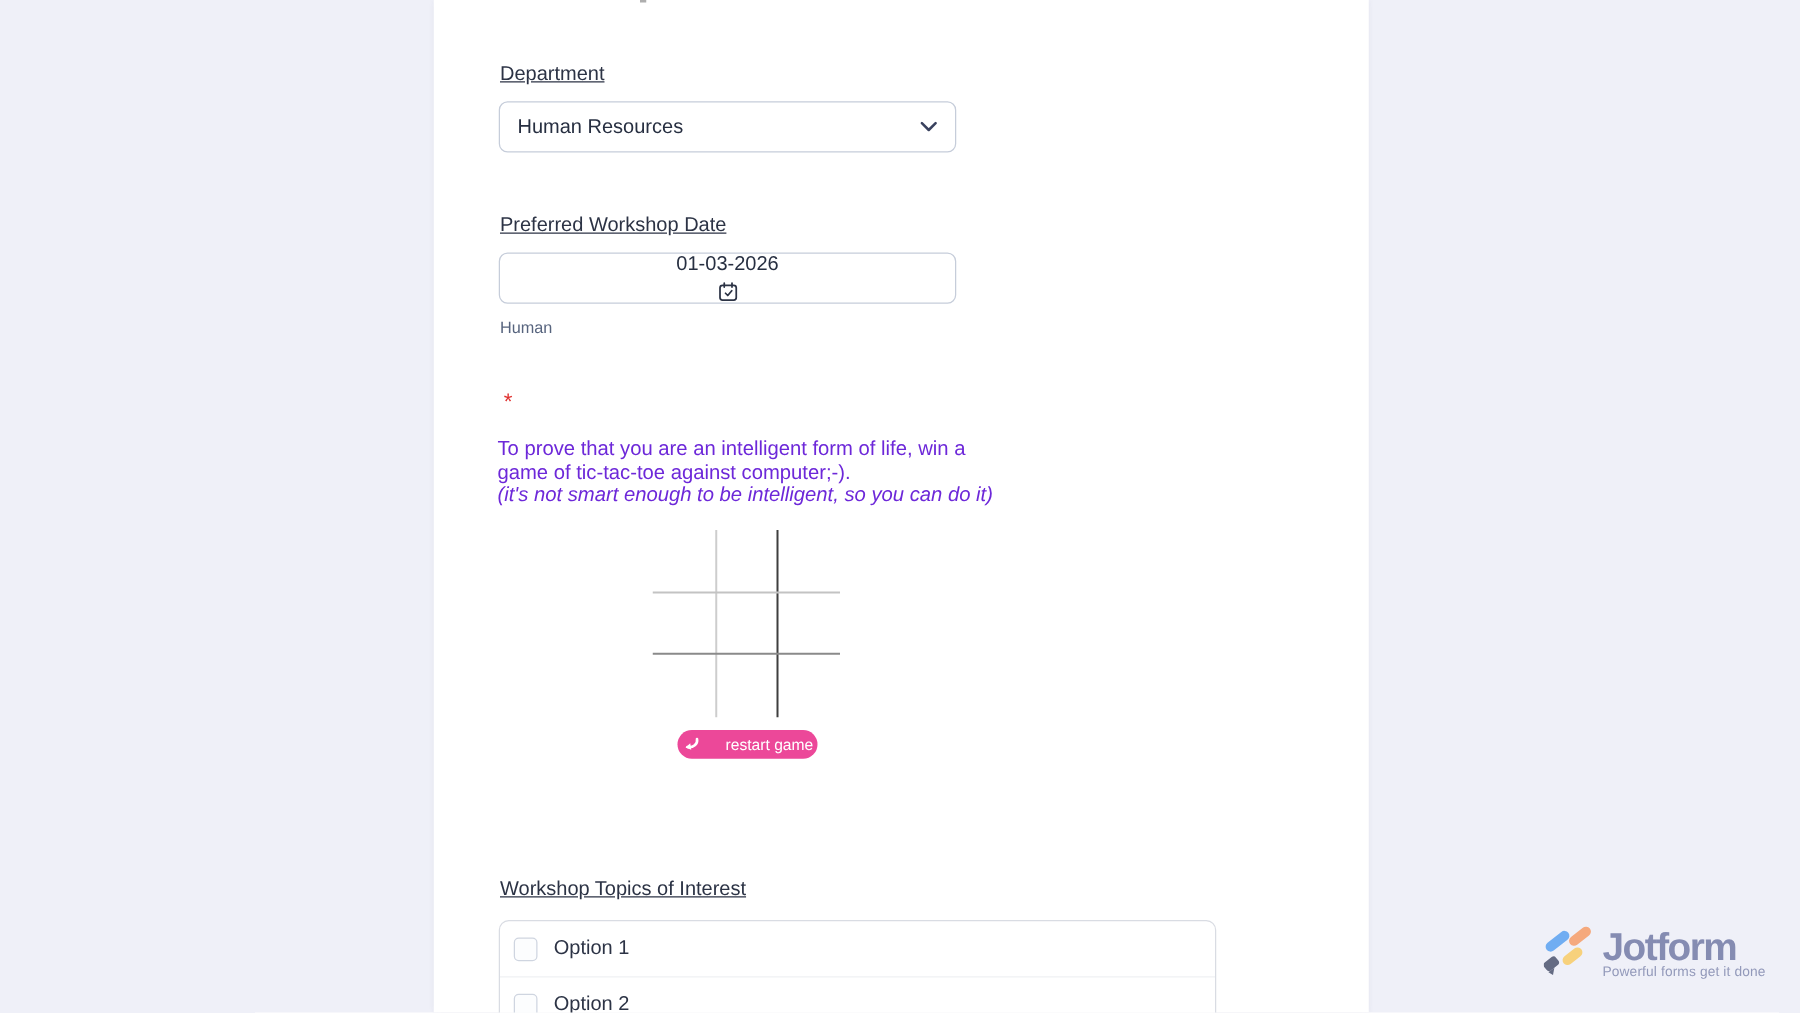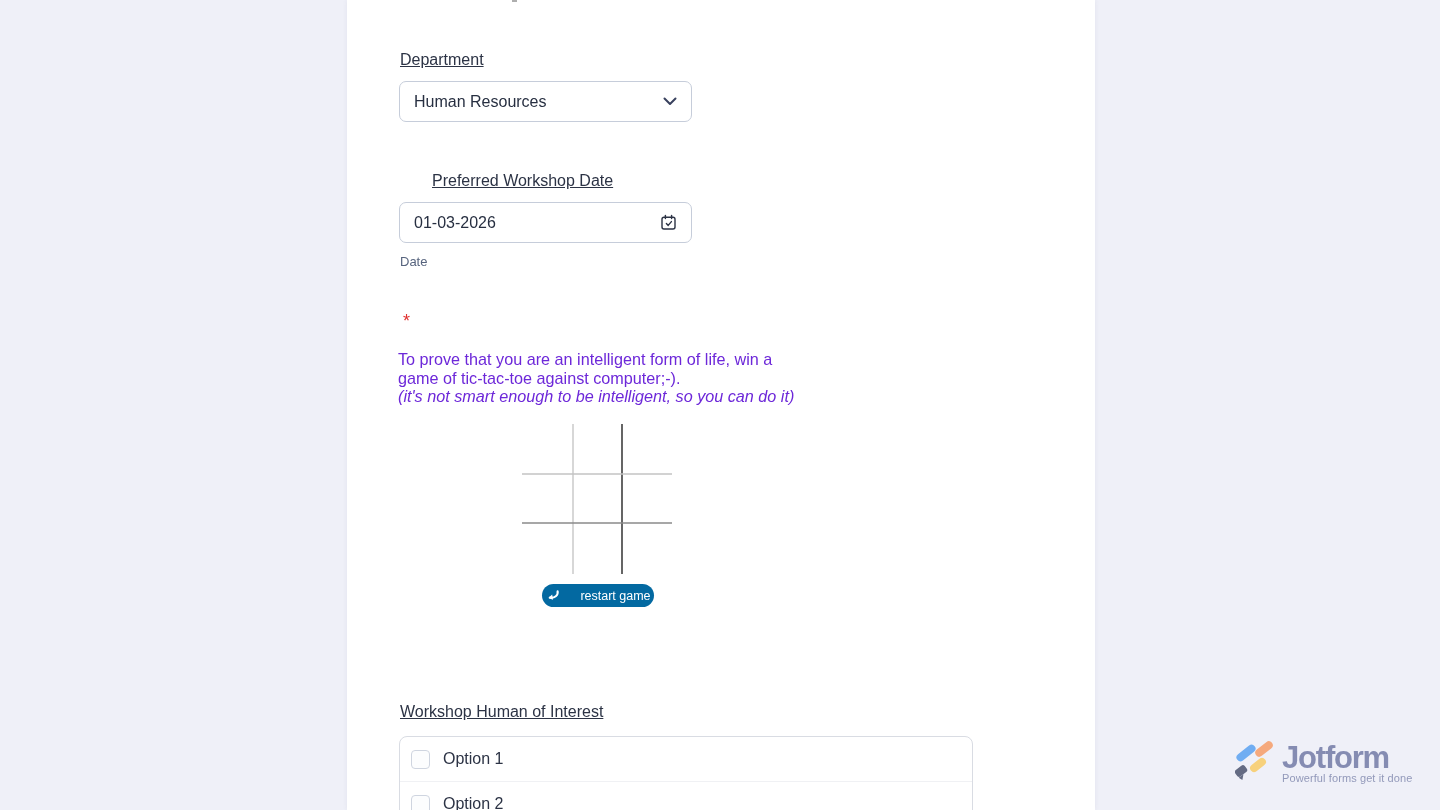--- a/index.html
+++ b/index.html
@@ -14,42 +14,42 @@
     position:absolute; left:347px; top:0; width:748px; height:810px;
     background:#ffffff;
     box-shadow:0 0 5px rgba(50,60,100,0.07);
   }
   .abs { position:absolute; }
   .top-fragment { left:165px; top:0; width:5px; height:2px; background:#aeaeae; }
 
   .q-label { font-size:16px; font-weight:500; color:#2c3345;text-decoration:underline; }
 
   .field-box {
-    width:293px; height:41px;
+    width:366px; height:41px;
     border:1px solid #c6cdda; border-radius:7px;
     background:#fff;
     display:flex; align-items:center; justify-content:space-between;
     padding:0 14px 0 14px;
     cursor:pointer;
   }
   .field-box .value { font-size:16px; color:#272f41; }
   .sublabel { font-size:13px; color:#57647e; }
 
   .required-star { color:#e0312f; font-size:18px; font-weight:500; }
 
   .ttt-question { width:400px; font-size:16.2px; line-height:18.6px; color:#6d28d9; }
   .ttt-question .note { font-style:italic; }
 
   .ttt-board { width:150px; height:150px; }
   .ttt-cells { position:absolute; inset:0; display:grid; grid-template-columns:repeat(3,1fr); grid-template-rows:repeat(3,1fr); }
   .ttt-cell { cursor:pointer; }
 
   .restart-btn {
     width:112px; height:23px; border:none; border-radius:12px;
-    background:#0369a1; color:#ffffff; font-size:12.5px;
+    background:#ec4899; color:#ffffff; font-size:12.5px;
     font-family:"Liberation Sans", sans-serif;
     display:flex; align-items:center; justify-content:center; gap:20px;
     cursor:pointer;
   }
 
   .cbx-card {
     width:574px;
     border:1px solid #d9dce3; border-radius:8px; background:#fff;
     overflow:hidden;
   }
@@ -83,33 +83,33 @@
   <div class="abs q-label" style="left:53px; top:51px;">Department</div>
   <div class="abs field-box" style="left:52px; top:81px;">
     <span class="value">Human Resources</span>
     <span style="display:flex;">
       <svg width="14" height="9" viewBox="0 0 14 9" fill="none">
         <path d="M1.5 1.5 L7 7 L12.5 1.5" stroke="#39415e" stroke-width="2" stroke-linecap="round" stroke-linejoin="round"></path>
       </svg>
     </span>
   </div>
 
-  <div class="abs q-label" style="left:53px; top:172px;margin-left:32px;">Preferred Workshop Date</div>
-  <div class="abs field-box" style="left:52px; top:202px;">
+  <div class="abs q-label" style="left:53px; top:172px;">Preferred Workshop Date</div>
+  <div class="abs field-box" style="left:52px; top:202px;flex-direction:column;">
     <span class="value">01-03-2026</span>
     <span style="display:flex;">
       <svg width="17" height="17" viewBox="0 0 17 17" fill="none">
         <rect x="2" y="3.2" width="13" height="11.8" rx="2" stroke="#2c3345" stroke-width="1.4"></rect>
         <path d="M5.4 1.4 V4.6" stroke="#2c3345" stroke-width="1.4" stroke-linecap="round"></path>
         <path d="M11.6 1.4 V4.6" stroke="#2c3345" stroke-width="1.4" stroke-linecap="round"></path>
         <path d="M6.4 9.6 L8.2 11.4 L11.4 7.6" stroke="#2c3345" stroke-width="1.4" stroke-linecap="round" stroke-linejoin="round"></path>
       </svg>
     </span>
   </div>
-  <div class="abs sublabel" style="left:53px; top:254px;">Date</div>
+  <div class="abs sublabel" style="left:53px; top:254px;">Human</div>
 
   <div class="abs required-star" style="left:56px; top:311px;">*</div>
 
   <div class="abs ttt-question" style="left:51px; top:350px;">
     <div>To prove that you are an intelligent form of life, win a game of tic-tac-toe against computer;-).</div>
     <div class="note">(it's not smart enough to be intelligent, so you can do it)</div>
   </div>
 
   <div class="abs ttt-board" style="left:175px; top:424px;">
     <svg width="150" height="150" viewBox="0 0 150 150" style="position:absolute; inset:0;">
@@ -134,21 +134,21 @@
   <button class="abs restart-btn" style="left:195px; top:584px;">
     <span style="display:flex;">
       <svg width="15" height="13" viewBox="0 0 15 13" fill="none">
         <path d="M12.6 2.2 C13.4 6.2, 9.6 9.4, 4.9 8.6" stroke="#ffffff" stroke-width="2.1" stroke-linecap="round"></path>
         <path d="M7.2 5.6 L3.4 8.9 L8.0 10.8 Z" fill="#ffffff"></path>
       </svg>
     </span>
     <span>restart game</span>
   </button>
 
-  <div class="abs q-label" style="left:53px; top:703px;">Workshop Human of Interest</div>
+  <div class="abs q-label" style="left:53px; top:703px;">Workshop Topics of Interest</div>
 
   <div class="abs cbx-card" style="left:52px; top:736px;">
     <div class="cbx-row">
       <span class="cbx-box"></span>
       <span class="cbx-label">Option 1</span>
     </div>
     <div class="cbx-divider"></div>
     <div class="cbx-row">
       <span class="cbx-box"></span>
       <span class="cbx-label">Option 2</span>

